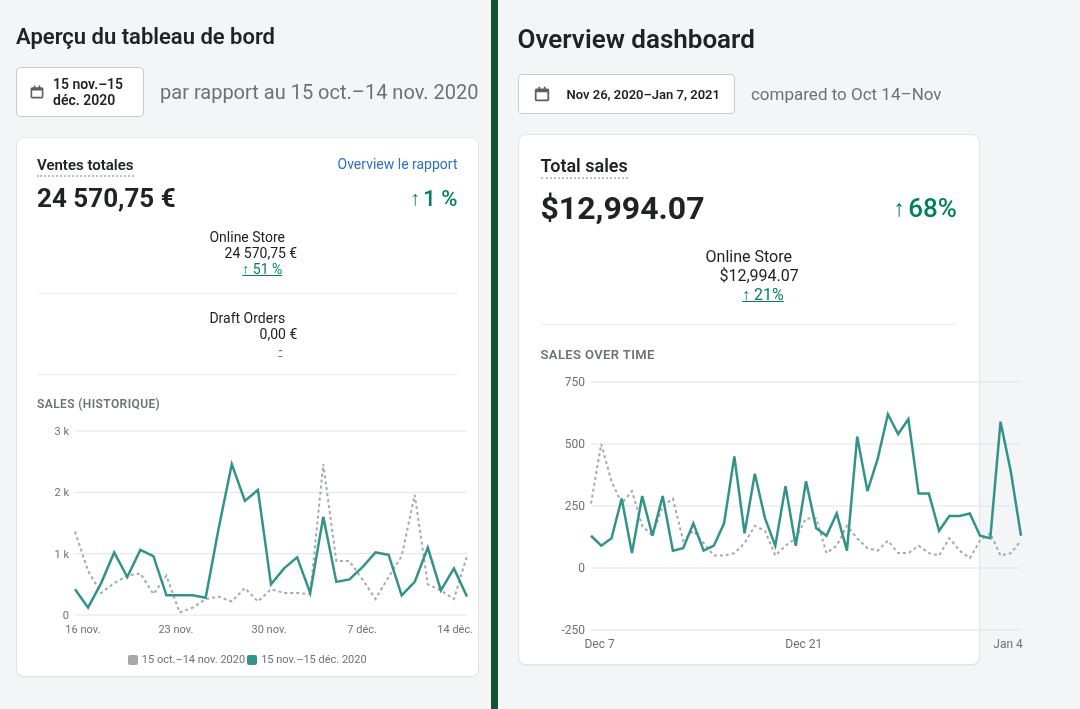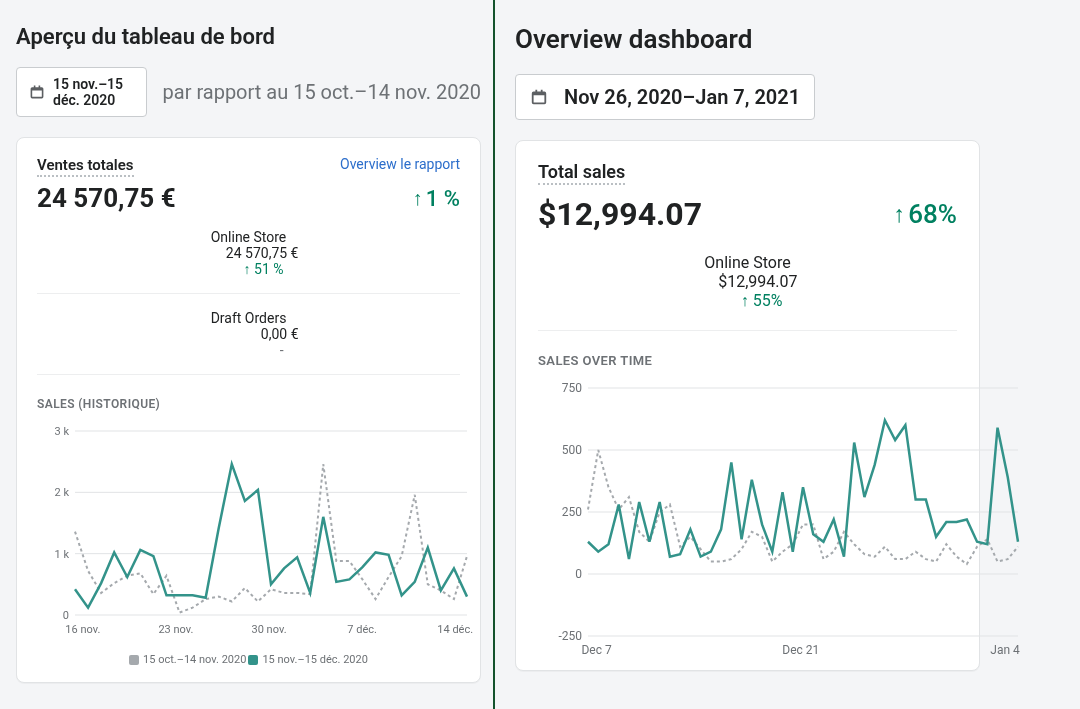--- a/index.html
+++ b/index.html
@@ -1,42 +1,42 @@
 <!DOCTYPE html>
 <html><head>
 <meta charset="utf-8">
 <style>
   html,body{margin:0;padding:0;font-family:-apple-system,BlinkMacSystemFont,"Segoe UI",Roboto,Helvetica,Arial,sans-serif;background:#f4f5f7;color:#202223;}
   .page{display:flex;width:992px;height:709px;box-sizing:border-box;}
   .col{flex:1;min-width:0;padding:16px 12px 0 16px;box-sizing:border-box;}
-  .colR{border-left:2px solid #14532d;padding-left:20px;}
+  .colR{border-left:7px solid #14532d;padding-left:20px;}
   h1.title{font-size:22px;font-weight:600;margin:8px 0 18px;}
   h1.titleR{font-size:26px;margin:8px 0 20px;}
   .toolbar{display:flex;align-items:center;gap:16px;margin-bottom:20px;}
   .daterange{display:inline-flex;align-items:center;gap:8px;background:#fff;border:1px solid #c9cccf;border-radius:4px;padding:8px 12px;font-weight:600;font-size:14px;cursor:pointer;}
-  .daterangeR{font-size:20px;padding:10px 14px;gap:16px;}
+  .daterangeR{font-size:13px;padding:10px 14px;gap:16px;}
   .compare{color:#6d7175;font-size:20px;white-space:nowrap;}
   .compareR{font-size:17px;}
-  .card{background:#fff;border:1px solid #e1e3e5;border-radius:8px;padding:18px 20px 16px;box-shadow:0 1px 0 rgba(0,0,0,.03);}
+  .card{background:#fff;border:1px solid #e1e3e5;border-radius:8px;padding:18px 20px 10px;box-shadow:0 1px 0 rgba(0,0,0,.03);}
   .cardR{padding:20px 22px 6px;margin-top:16px;}
   .card-head{display:flex;justify-content:space-between;align-items:flex-start;}
   .metric-label{font-size:15px;font-weight:600;border-bottom:2px dotted #babfc3;padding-bottom:1px;display:inline-block;}
   .metric-labelR{font-size:18px;}
   .report-link{color:#2c6ecb;font-size:14px;text-decoration:none;cursor:pointer;}
   .metric-row{display:flex;justify-content:space-between;align-items:center;margin-top:6px;}
   .metric-value{font-size:26px;font-weight:700;}
   .metric-valueR{font-size:32px;}
   .change{color:#008060;font-size:22px;font-weight:500;display:inline-flex;align-items:center;gap:3px;}
   .changeR{font-size:26px;}
   .change .arrow{font-size:0.9em;}
   .row{display:flex;justify-content:space-between;align-items:center;padding:16px 0;border-bottom:1px solid #edeeef;font-size:14px;color:#202223;flex-direction:column;}
   .rowR{font-size:16px;padding:20px 0;}
   .row:last-of-type{border-bottom:none;}
   .row .mid{min-width:100px;text-align:right;}
-  .row .chg{color:#008060;min-width:70px;text-align:right;}
+  .row .chg{color:#008060;min-width:70px;text-align:right;text-decoration:underline;}
   .section-label{font-size:12px;font-weight:600;letter-spacing:.4px;color:#6d7175;margin:22px 0 4px;}
   .section-labelR{font-size:13px;}
   .chart-wrap{position:relative;margin-top:6px;}
   .legend{display:flex;gap:2px;justify-content:center;font-size:11px;color:#6d7175;margin-top:6px;}
   .legend .swatch{display:inline-block;width:10px;height:10px;border-radius:2px;margin-right:4px;vertical-align:middle;}
   svg{display:block;}
   .axis-text{font-size:11px;fill:#6d7175;}
   .axis-textR{font-size:12px;fill:#6d7175;}
   .grid{stroke:#e1e3e5;stroke-width:1;}
   .line-prev{stroke:#a5a9ad;stroke-width:2;stroke-dasharray:3 3;fill:none;}
@@ -116,38 +116,39 @@
     <h1 class="title titleR">Overview dashboard</h1>
     <div class="toolbar">
       <div class="daterange daterangeR">
         <span>
           <svg width="18" height="18" viewBox="0 0 20 20">
               <path fill="#5c5f62" d="M6 2v2H4a2 2 0 0 0-2 2v10a2 2 0 0 0 2 2h12a2 2 0 0 0 2-2V6a2 2 0 0 0-2-2h-2V2h-2v2H8V2H6zm-2 6h12v8H4V8z"></path>
             </svg>
         </span>
         <span>Nov 26, 2020–Jan 7, 2021</span>
       </div>
+      <span class="compare compareR">compared to Oct 14–Nov</span>
     </div>
 
     <div class="card cardR">
       <div class="card-head">
         <span class="metric-label metric-labelR">Total sales</span>
       </div>
       <div class="metric-row" style="margin-top:10px;">
         <span class="metric-value metric-valueR">$12,994.07</span>
         <span class="change changeR">
           <span class="arrow">↑</span>
             <span>68%</span>
         </span>
       </div>
 
       <div class="row rowR">
         <span>Online Store</span>
         <span class="mid">$12,994.07</span>
-        <span class="chg">↑ 55%</span>
+        <span class="chg">↑ 21%</span>
       </div>
 
       <div class="section-label section-labelR">SALES OVER TIME</div>
       <div class="chart-wrap">
         <svg id="chartR" width="490" height="290">
             <line x1="50" x2="480" y1="14" y2="14" class="grid"></line>
             <text x="44" y="18" text-anchor="end" class="axis-textR">750</text>
             <line x1="50" x2="480" y1="76" y2="76" class="grid"></line>
             <text x="44" y="80" text-anchor="end" class="axis-textR">500</text>
             <line x1="50" x2="480" y1="138" y2="138" class="grid"></line>

